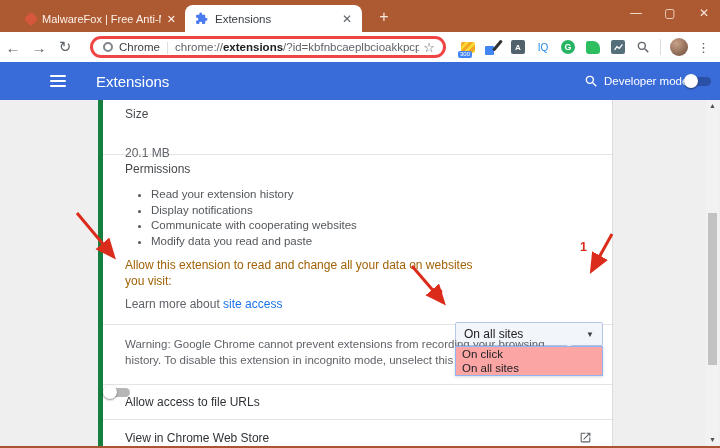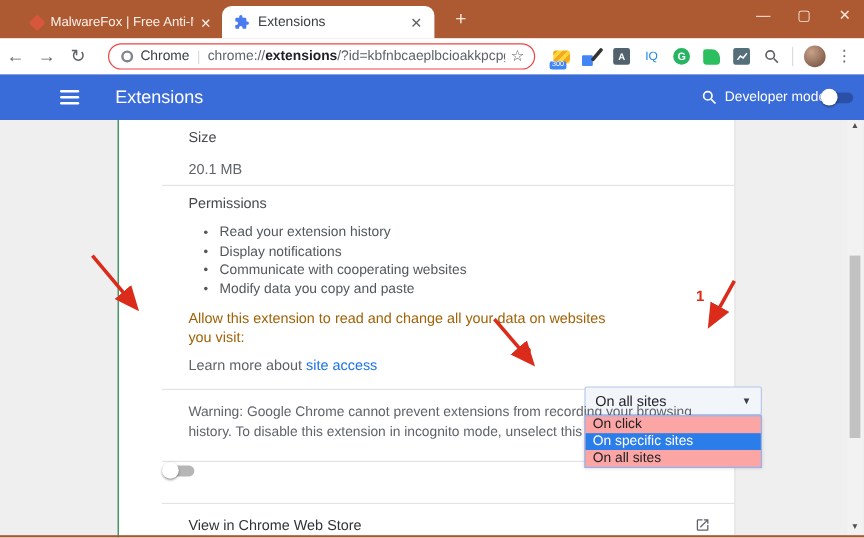--- a/index.html
+++ b/index.html
@@ -16,21 +16,21 @@
   .tab-active { position:absolute; left:185px; top:5px; width:177px; height:27px; background:#ffffff; border-radius:8px 8px 0 0; display:flex; align-items:center; gap:7px; padding:0 10px; }
   .tab-active .title { color:#3c4043; font-size:11.5px; flex:1; }
   .tab-active .close { color:#5f6368; font-size:12px; }
   .newtab-btn { position:absolute; left:372px; top:5px; width:24px; height:24px; color:#f6e7dc; font-size:16px; text-align:center; line-height:24px; }
   .win-controls { position:absolute; right:6px; top:2px; display:flex; gap:14px; }
   .win-controls span { color:#f6e8dd; font-size:12px; width:20px; text-align:center; line-height:22px; }
 
   
   .toolbar { position:absolute; left:0; top:32px; width:720px; height:30px; background:#ffffff; display:flex; align-items:center; }
   .navbtn { color:#5f6368; font-size:15px; width:26px; text-align:center; }
-  .omnibox { position:absolute; left:90px; top:4px; width:356px; height:22px; border:1px solid #ef4444; border-radius:11px; background:#fff; display:flex; align-items:center; padding:0 8px 0 10px; }
+  .omnibox { position:absolute; left:90px; top:4px; width:356px; height:22px; border:3px solid #ef4444; border-radius:11px; background:#fff; display:flex; align-items:center; padding:0 8px 0 10px; }
   .chrome-ball { width:10px; height:10px; border-radius:50%; border:2px solid #80868b; flex:0 0 auto; }
   .chip-label { font-size:11.5px; color:#3c4043; margin-left:6px; }
   .chip-sep { color:#dadce0; margin:0 6px; font-size:12px; }
   .url { font-size:11.5px; color:#5f6368; white-space:nowrap; overflow:hidden; flex:1; }
   .url b { color:#202124; font-weight:bold; }
   .star { color:#5f6368; font-size:13px; margin-left:4px; }
   .ext-icons { position:absolute; left:460px; top:3px; height:24px; display:flex; align-items:center; gap:9px; }
   .ico { width:16px; height:16px; display:flex; align-items:center; justify-content:center; position:relative; }
   .ico-stripes { width:14px; height:11px; background:repeating-linear-gradient(135deg,#f5a623 0 3px,#fdd835 3px 6px); border-radius:2px; }
   .badge300 { position:absolute; left:-2px; bottom:-3px; background:#4285f4; color:#fff; font-size:6px; padding:0 2px; border-radius:2px; line-height:7px; }
@@ -53,29 +53,29 @@
   .head-search { position:absolute; left:584px; top:12px; }
   .devmode { position:absolute; left:604px; color:#fff; font-size:11.5px; }
   .toggle { width:28px; height:14px; position:relative; }
   .toggle .track { position:absolute; left:3px; top:3px; width:24px; height:9px; border-radius:5px; background:#9e9e9e; opacity:.75; }
   .toggle .knob { position:absolute; left:0; top:0; width:14px; height:14px; border-radius:50%; background:#fff; box-shadow:0 1px 2px rgba(0,0,0,.45); }
   .head-toggle { position:absolute; left:684px; top:12px; }
   .head-toggle .track { background:#1f3f86; opacity:.6; }
 
   
   .page-bg { position:absolute; left:0; top:100px; width:720px; height:348px; background:#efefef; }
-  .card { position:absolute; left:98px; top:100px; width:515px; height:348px; background:#fff; border-left:1px solid #15803d; border-right:1px solid #dcdcdc;padding-left:36px; }
+  .card { position:absolute; left:98px; top:100px; width:515px; height:348px; background:#fff; border-left:5px solid #15803d; border-right:1px solid #dcdcdc; }
   .sect { border-bottom:1px solid #e4e4e4; padding:7px 20px 0 22px; position:relative; }
   .s-size { height:55px; }
   .s-perm { height:170px; border-bottom:1px solid #e4e4e4; }
   .s-incog { height:60px; padding-top:6px; }
   .s-file { height:35px; display:flex; align-items:center; justify-content:space-between; padding-top:0; }
   .s-store { height:88px; display:flex; align-items:flex-start; justify-content:space-between; padding-top:11px; border-bottom:none; }
   .lbl { font-size:12px; color:#45494d; }
-  .val { font-size:12px; color:#5f6368; margin-top:13px; }
+  .val { font-size:12px; color:#5f6368; margin-top:25px; }
   .bullets { margin:11px 0 0 26px; }
   .bullets li { font-size:11.5px; color:#53575b; line-height:15.5px; }
   .siteaccess-desc { margin-top:8px; font-size:12px; line-height:16px; color:#a16207; width:352px; }
   .learnmore { margin-top:8px; font-size:12px; color:#5f6368; }
   .learnmore a { color:#1a73e8; text-decoration:none; }
   .md-select { position:absolute; left:352px; top:167px; width:148px; height:24px; background:#f2f5fa; border:1px solid #b6c8e8; border-radius:2px; display:flex; align-items:center; justify-content:space-between; padding:0 8px; font-size:12px; color:#202124; }
   .md-select .caret { font-size:8px; color:#3c4043; }
   .dropdown { position:absolute; left:352px; top:191px; width:148px; background:#fca5a5; border:1px solid #8fb4f2; z-index:30; box-shadow:0 1px 3px rgba(0,0,0,.15); }
   .dropdown .opt { height:14px; line-height:14px; font-size:11.5px; color:#202124; padding-left:6px; white-space:nowrap; }
   .dropdown .opt.hl { background:#2b7de9; color:#fff; }
@@ -200,44 +200,44 @@
       <div class="lbl">Size</div>
       <div class="val">20.1 MB</div>
     </div>
 
     <div class="sect s-perm">
       <div class="lbl">Permissions</div>
       <ul class="bullets">
         <li>Read your extension history</li>
         <li>Display notifications</li>
         <li>Communicate with cooperating websites</li>
-        <li>Modify data you copy and paste</li>
+        <li>Modify data you read and paste</li>
       </ul>
       <div class="siteaccess-desc">Allow this extension to read and change all your data on websites you visit:</div>
       <div class="learnmore"><span>Learn more about </span><a href="#">site access</a></div>
       <div class="md-select">
         <span>On all sites</span>
         <span class="caret">▼</span>
       </div>
       <div class="dropdown">
         <div class="opt">On click</div>
-        <div class="opt hl">On specific sites</div>
         <div class="opt">On all sites</div>
       </div>
     </div>
 
     <div class="sect s-incog">
       <div class="warn">Warning: Google Chrome cannot prevent extensions from recording your browsing history. To disable this extension in incognito mode, unselect this option.</div>
       <span class="toggle row-toggle t-incog">
           <span class="track"></span>
           <span class="knob"></span>
         </span>
     </div>
 
     <div class="sect s-file">
+      <div class="incog-title">Allow access to file URLs</div>
       <span class="toggle t-file">
           <span class="track"></span>
           <span class="knob"></span>
         </span>
     </div>
 
     <div class="sect s-store">
       <div class="store-title">View in Chrome Web Store</div>
       <svg width="13" height="13" viewBox="0 0 24 24">
           <path fill="#5f6368" d="M19 19H5V5h7V3H5a2 2 0 0 0-2 2v14a2 2 0 0 0 2 2h14c1.1 0 2-.9 2-2v-7h-2v7zM14 3v2h3.59l-9.83 9.83 1.41 1.41L19 6.41V10h2V3h-7z"></path>

